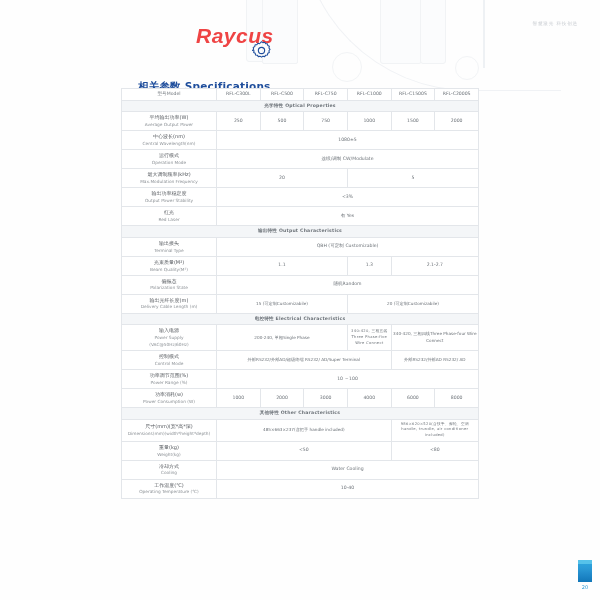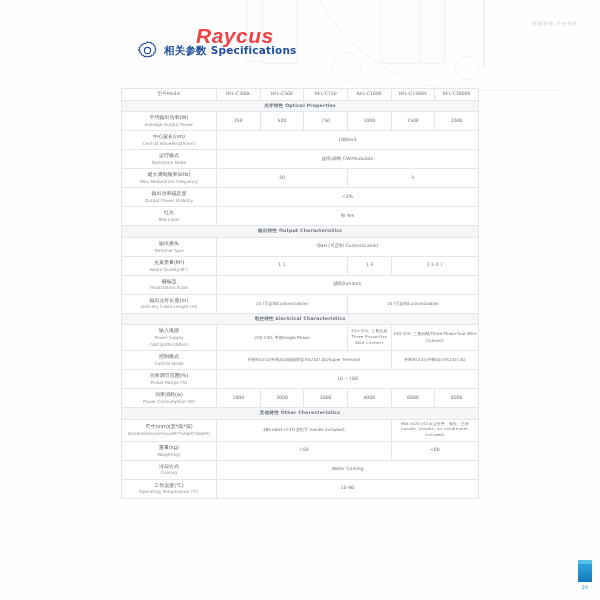--- a/index.html
+++ b/index.html
@@ -79,22 +79,23 @@
     font-family: "DejaVu Sans", sans-serif;
     white-space: nowrap;
   }
 
   
   .section-head {
     position: absolute;
     left: 138px;
     top: 41px;
     display: flex;
-    align-items: center;
-    gap: 7px;
+    align-items: flex-end;
+    gap: 20px;
+    flex-direction: column;
   }
   .gear-icon { width: 19px; height: 19px; display: block; }
   .section-title {
     font-size: 10.5px;
     font-weight: bold;
     color: #1f4e9c;
     letter-spacing: 0.2px;
     white-space: nowrap;
     font-family: "DejaVu Sans", sans-serif;
   }

